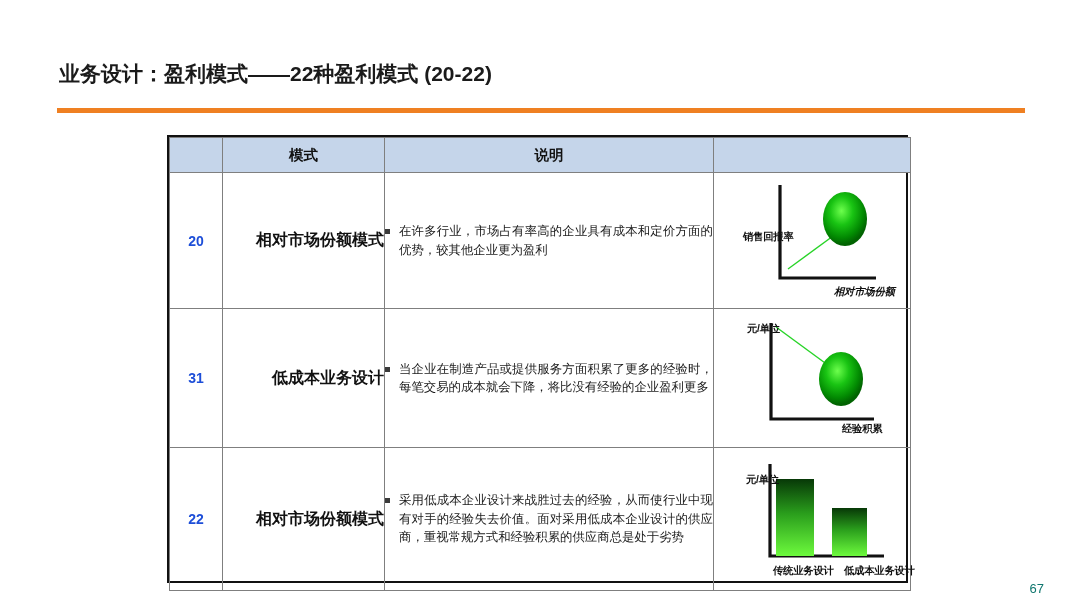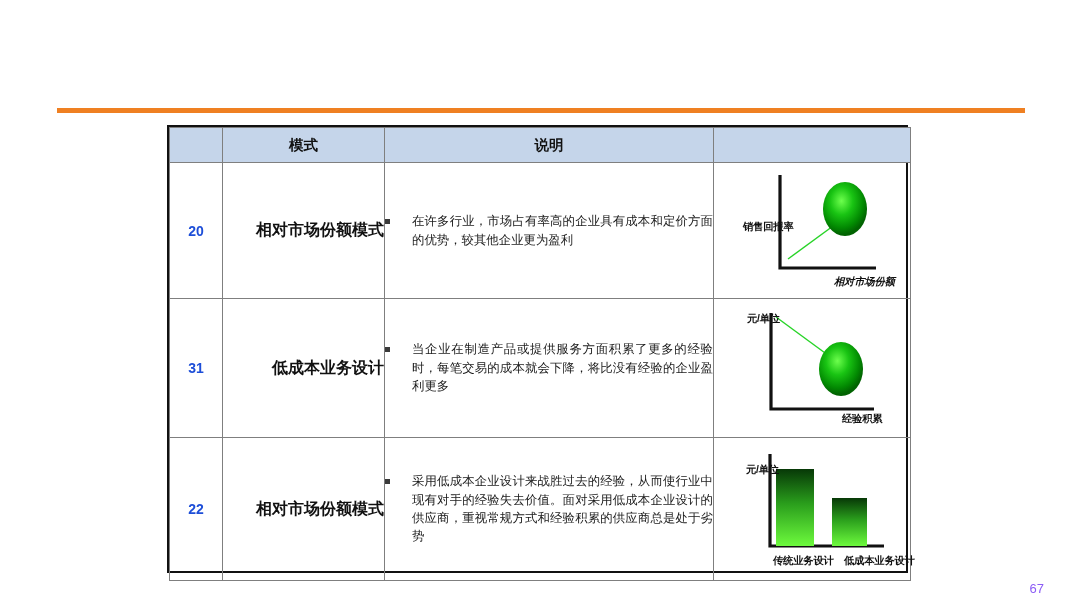--- a/index.html
+++ b/index.html
@@ -23,21 +23,21 @@
   .title-rule {
     position: absolute;
     left: 57px; top: 108px;
     width: 968px; height: 5px;
     background: #ef8022;
   }
 
   
   .tbl {
     position: absolute;
-    left: 167px; top: 125px;
+    left: 167px; top: 135px;
     width: 741px; height: 448px;
     border: 2px solid #111;
     border-collapse: collapse;
     background: #fff;
   }
   .tbl table { width: 100%; height: 100%; border-collapse: collapse; table-layout: fixed; }
   .tbl td, .tbl th { border: 1px solid #7f7f7f; padding: 0; vertical-align: middle; }
   .tbl .c-num   { width: 53px; }
   .tbl .c-mode  { width: 162px; }
   .tbl .c-desc  { width: 329px; }
@@ -64,21 +64,21 @@
   }
   .mode-cell {
     text-align: right;
     font-size: 16px;
     font-weight: bold;
     color: #111;
     padding: 0 6px;
     line-height: 1.4;
   }
   .desc-cell { padding: 0 10px 0 14px; }
-  .bullet-row { display: flex; align-items: flex-start; gap: 22px; }
+  .bullet-row { display: flex; align-items: flex-start; gap: 9px; }
   .bullet-sq {
     flex: 0 0 auto;
     width: 5px; height: 5px;
     background: #3a3a3a;
     margin-top: 7px;
   }
   .bullet-text {
     font-size: 12.4px;
     line-height: 1.48;
     color: #1a1a1a;
@@ -110,28 +110,29 @@
 
   
   .m22 .y-lab { left: 8px; top: 25px; }
   .m22 .cat1 { left: 35px; top: 116px; }
   .m22 .cat2 { left: 106px; top: 116px; }
 
   .pagenum {
     position: absolute;
     right: 36px; bottom: 12px;
     font-size: 13px;
-    color: #8b5cf6;
+    color: #0f766e;
   }
 </style>
 </head>
 <body>
 
 <div class="slide">
 
+  <div class="slide-title">业务设计：盈利模式——22种盈利模式 (20-22)</div>
   <div class="title-rule"></div>
 
   <div class="tbl">
     <table>
       <colgroup>
         <col class="c-num">
           <col class="c-mode">
           <col class="c-desc">
           <col class="c-chart">
       </colgroup>

